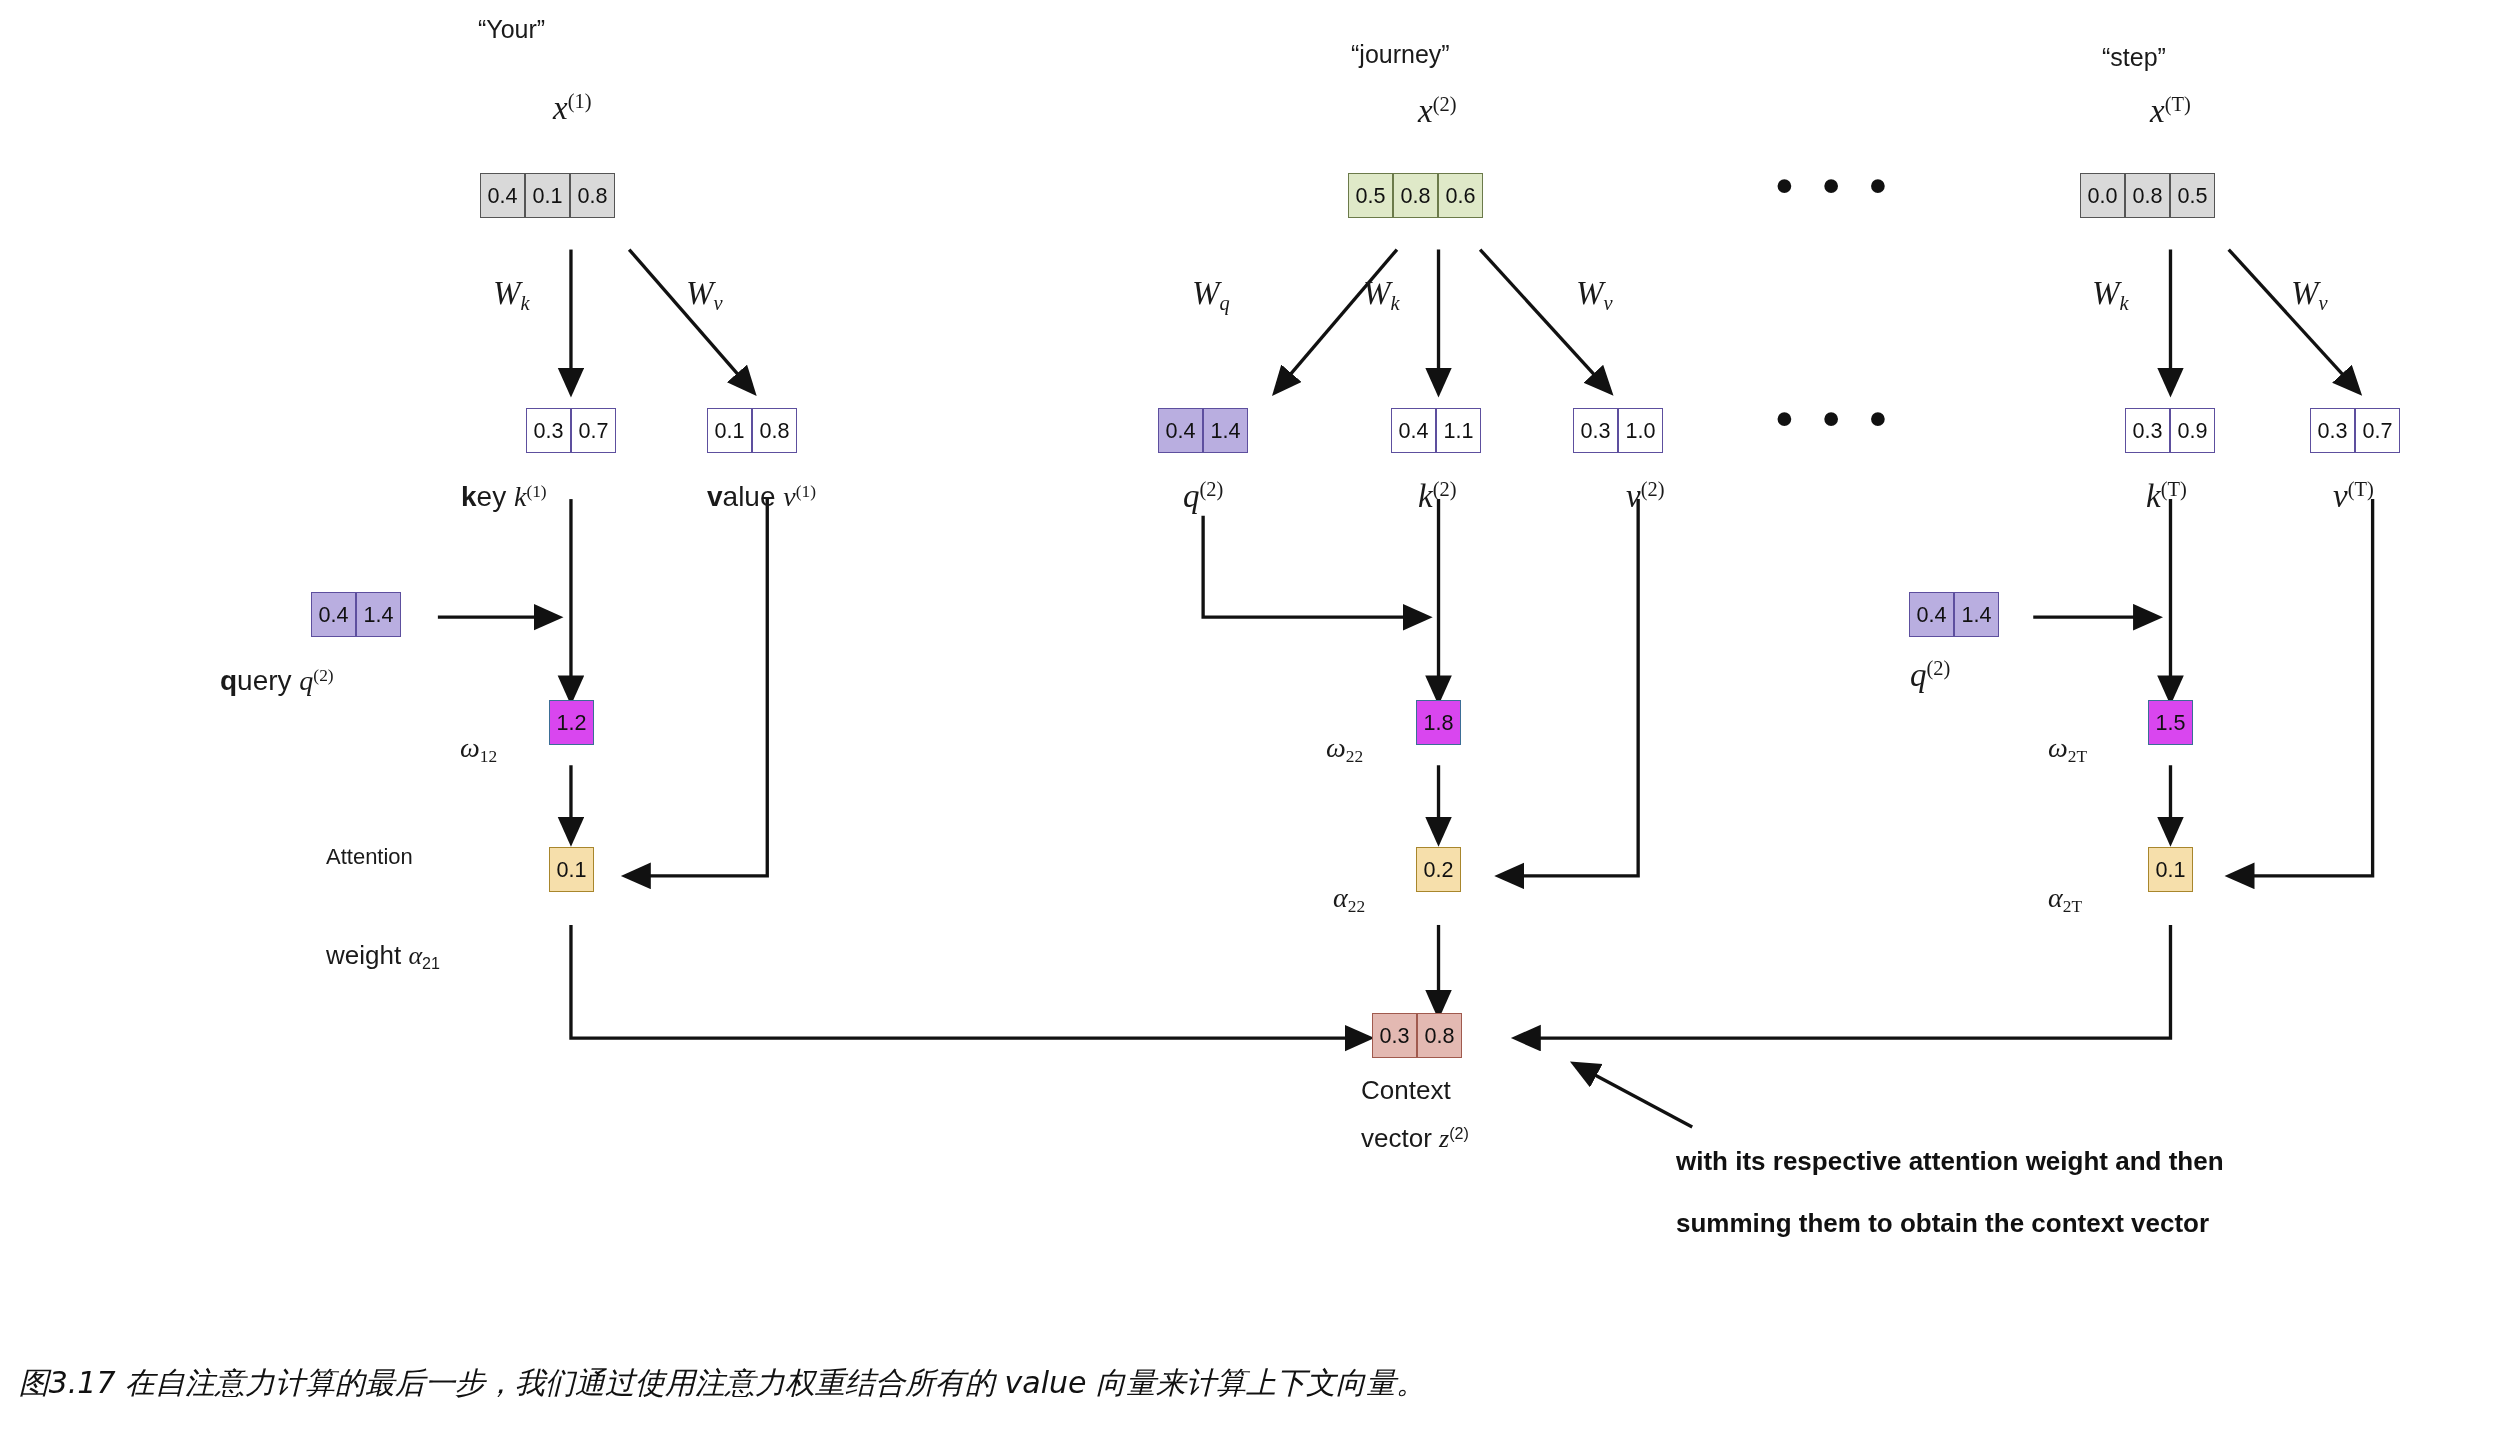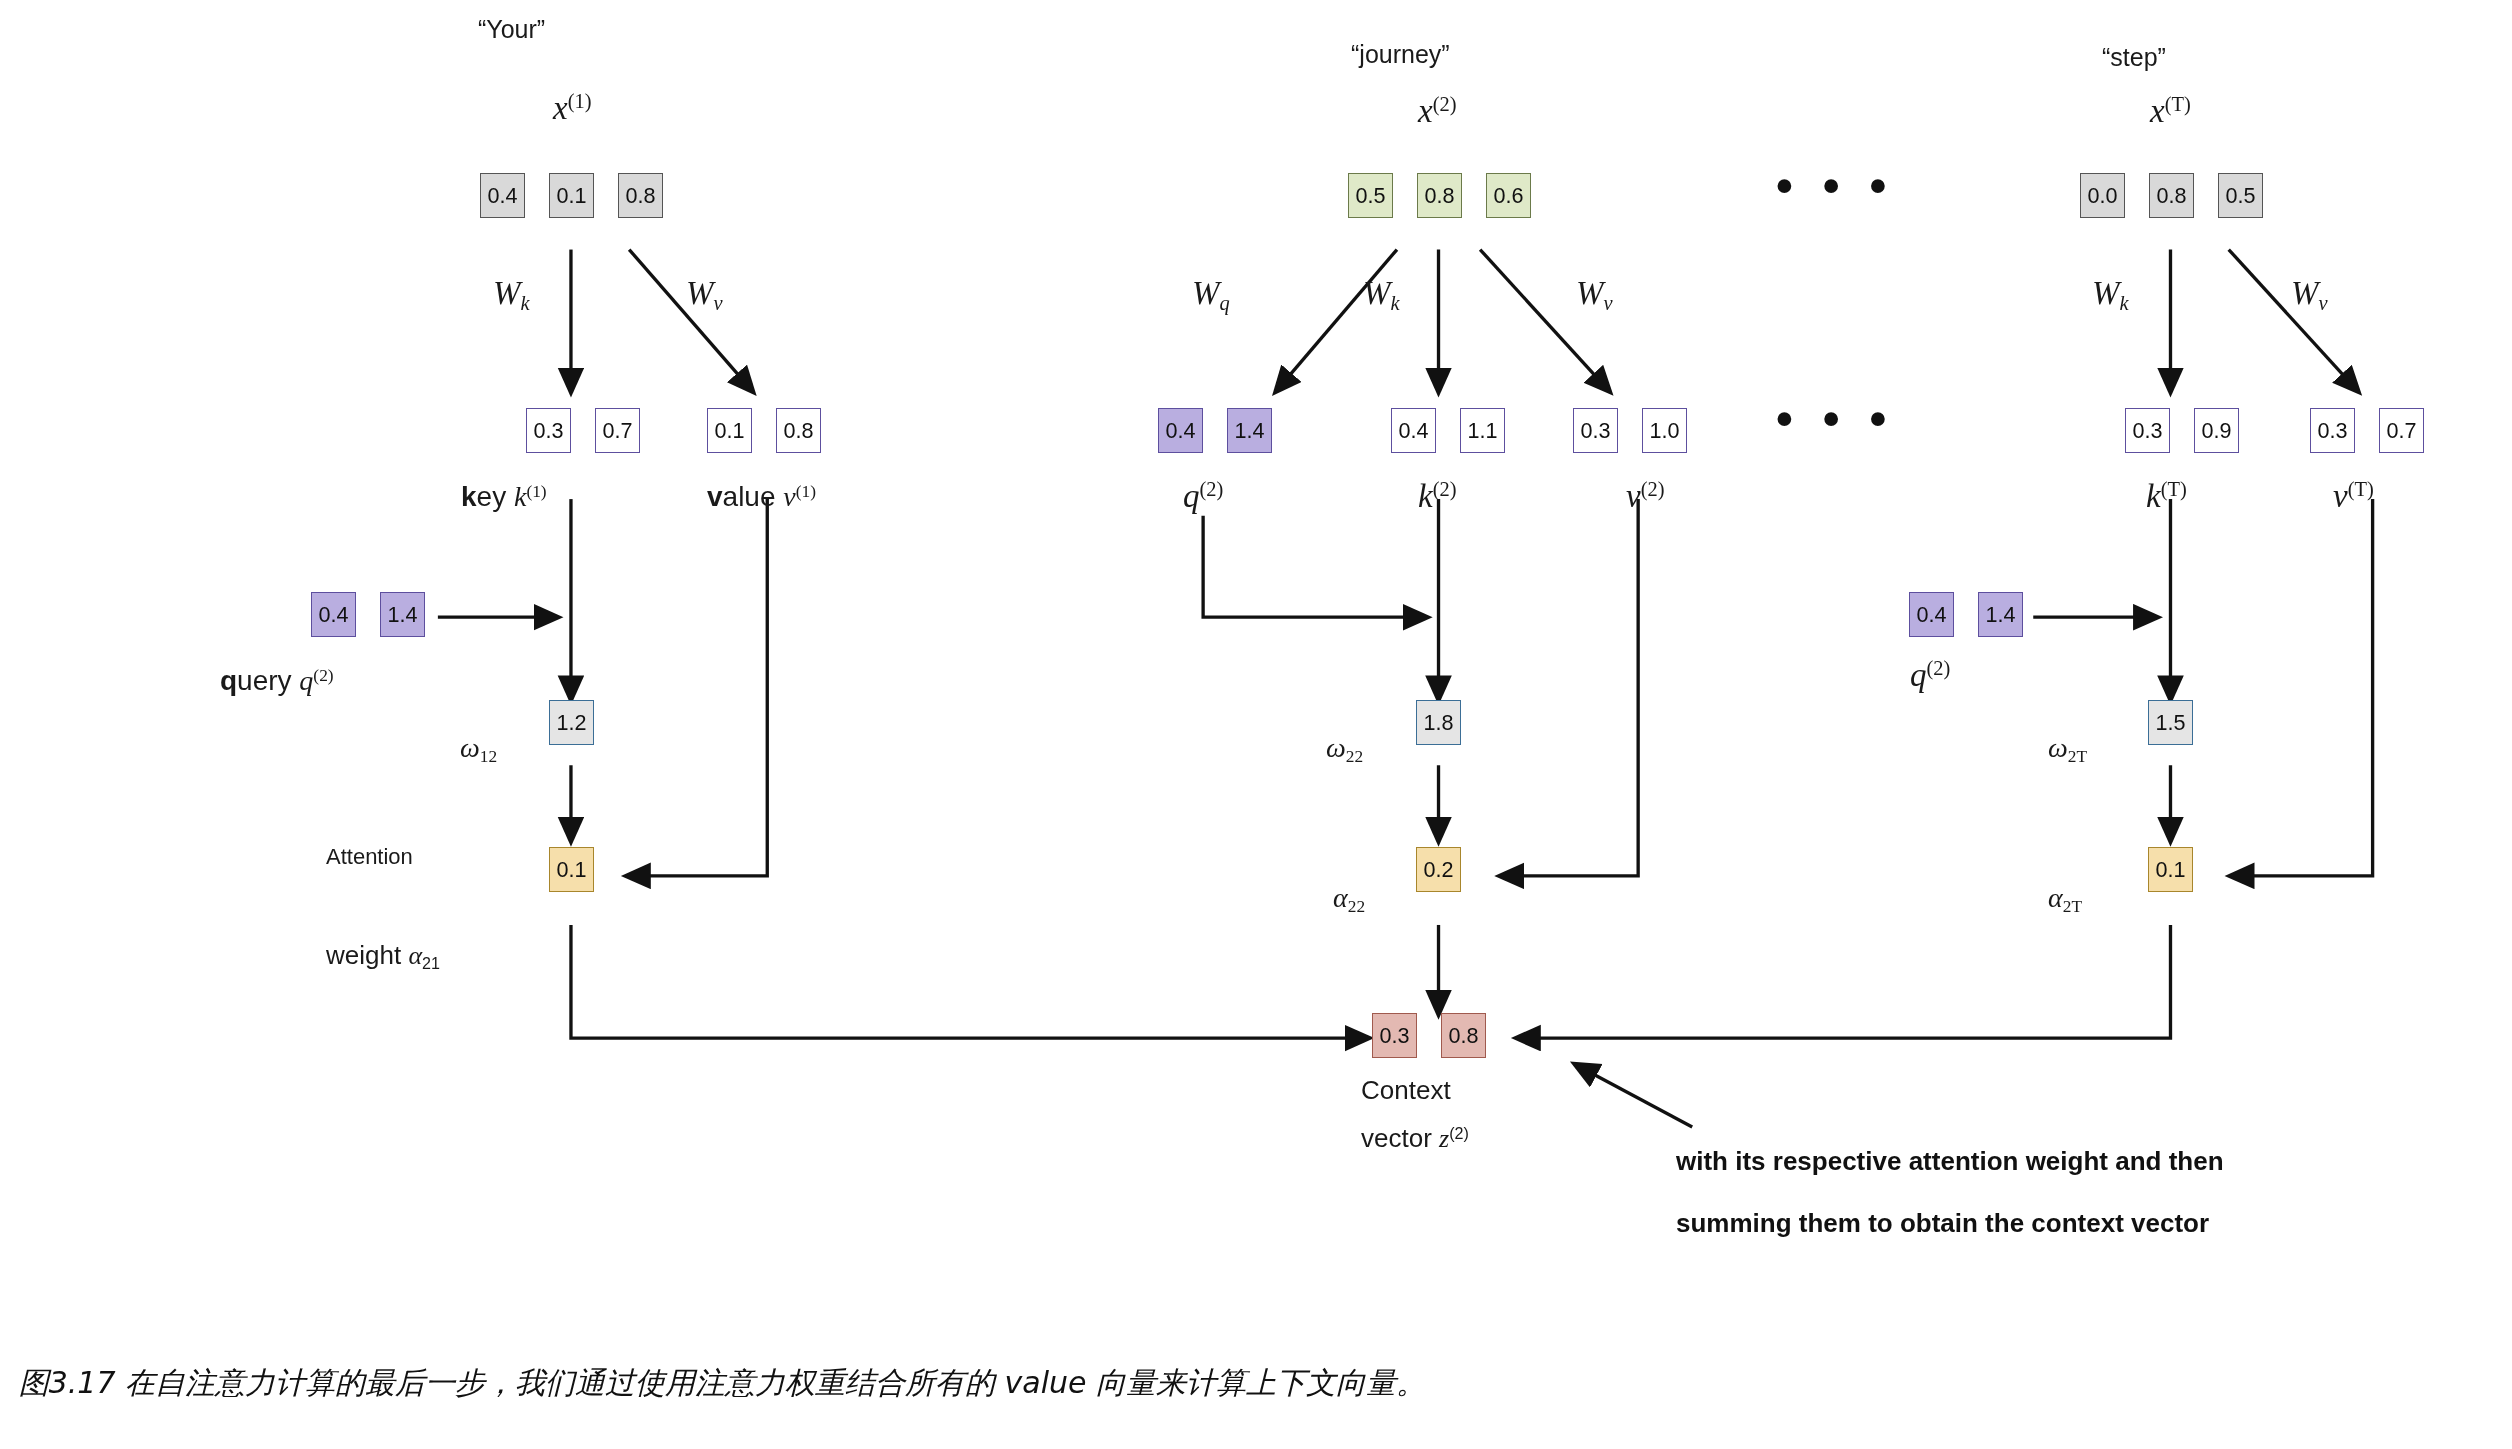--- a/index.html
+++ b/index.html
@@ -8,35 +8,35 @@
     width: 2512px; height: 1449px;
     background:#ffffff;
     font-family: "Liberation Sans", sans-serif;
     color:#1a1a1a;
     position:relative;
     overflow:hidden;
   }
   #stage { position:absolute; left:12px; top:0; width:2512px; height:1070px; }
 
   
-  .cellrow { position:absolute; display:flex;gap:24px; }
+  .cellrow { position:absolute; display:flex; }
   .cell {
     width:45px; height:45px;
     border:1.7px solid #4a4a6a;
     display:flex; align-items:center; justify-content:center;
     font-size:21.6px; line-height:1;
     font-family:"Liberation Sans", sans-serif;
     color:#111;
     background:#ffffff;
   }
   .cell.gray   { background:#d9d9d9; border-color:#555; }
   .cell.green  { background:#dfe9c8; border-color:#6b7a4a; }
   .cell.purple { background:#b9aee0; border-color:#5d4f9e; }
   .cell.white  { background:#ffffff; border-color:#5d4f9e; }
-  .cell.blue   { background:#e5e5e5; border-color:#3b6e96; }
+  .cell.blue   { background:#d946ef; border-color:#3b6e96; }
   .cell.tan    { background:#f6dfab; border-color:#a8862c; }
   .cell.rose   { background:#e3b9b2; border-color:#a05a4e; }
 
   
   .lbl { position:absolute; white-space:nowrap; font-size:25px; color:#1a1a1a; }
   .lbl.quote { font-size:25px; font-family:"Liberation Sans", sans-serif; }
   .lbl.math { font-family:"Liberation Serif", serif; font-size:33px; font-style:italic; }
   .lbl.mathsm { font-family:"Liberation Serif", serif; font-size:28px; font-style:italic; }
   .sub { font-size:0.62em; font-style:italic; vertical-align:-0.28em; }
   .sup { font-size:0.62em; vertical-align:0.52em; font-style:normal; }

